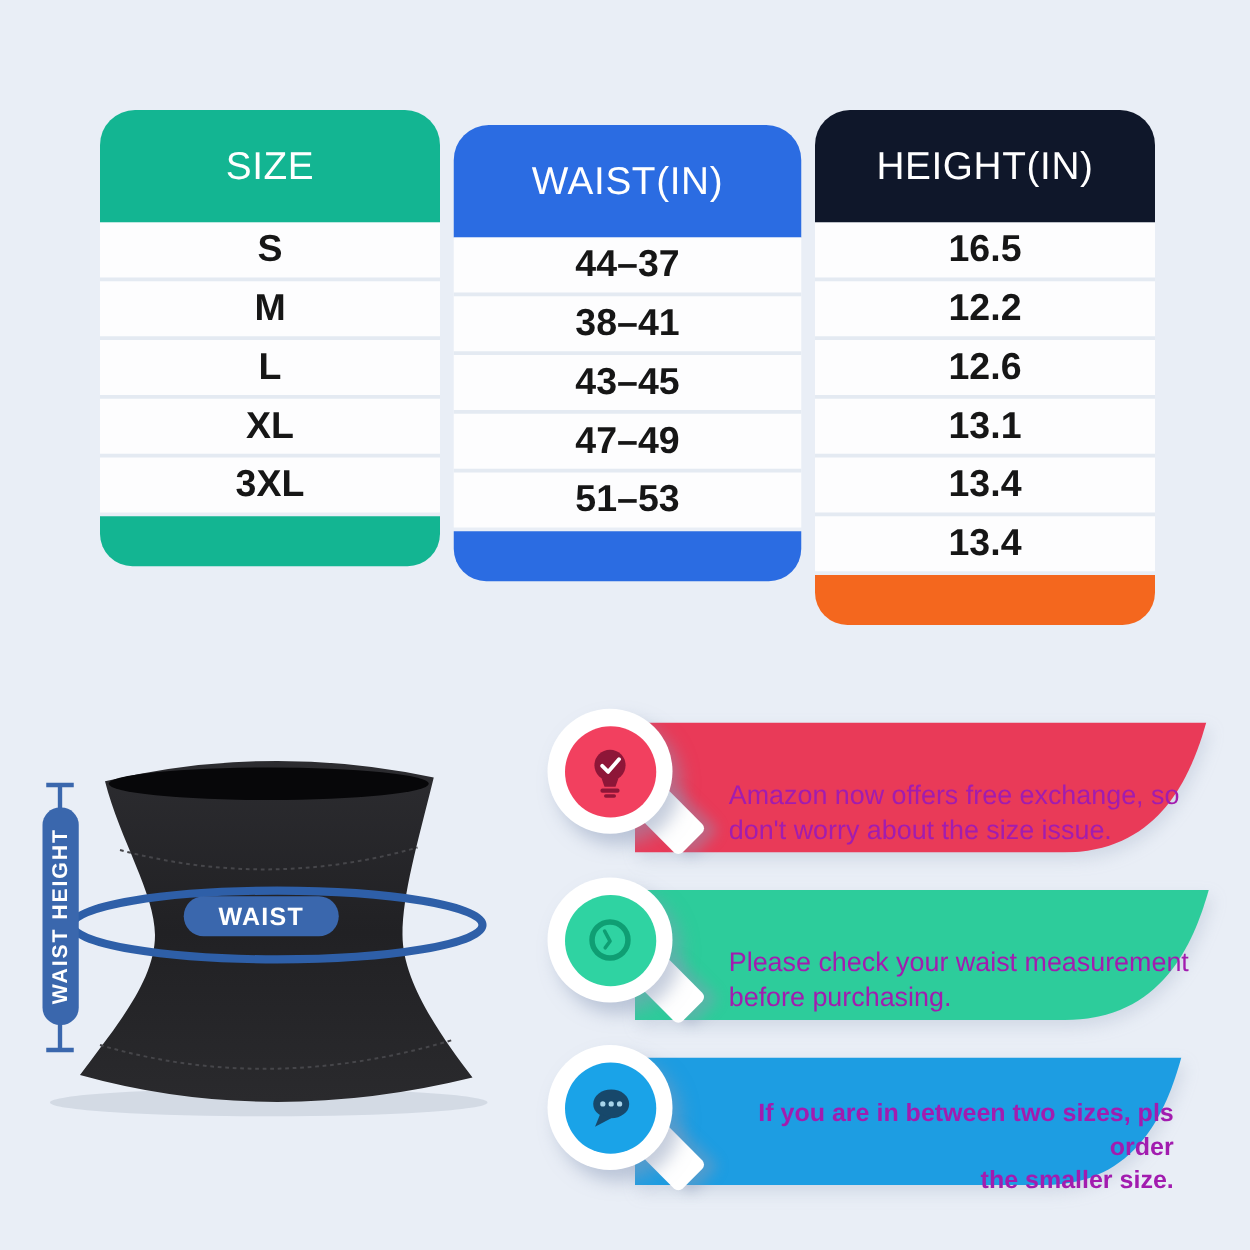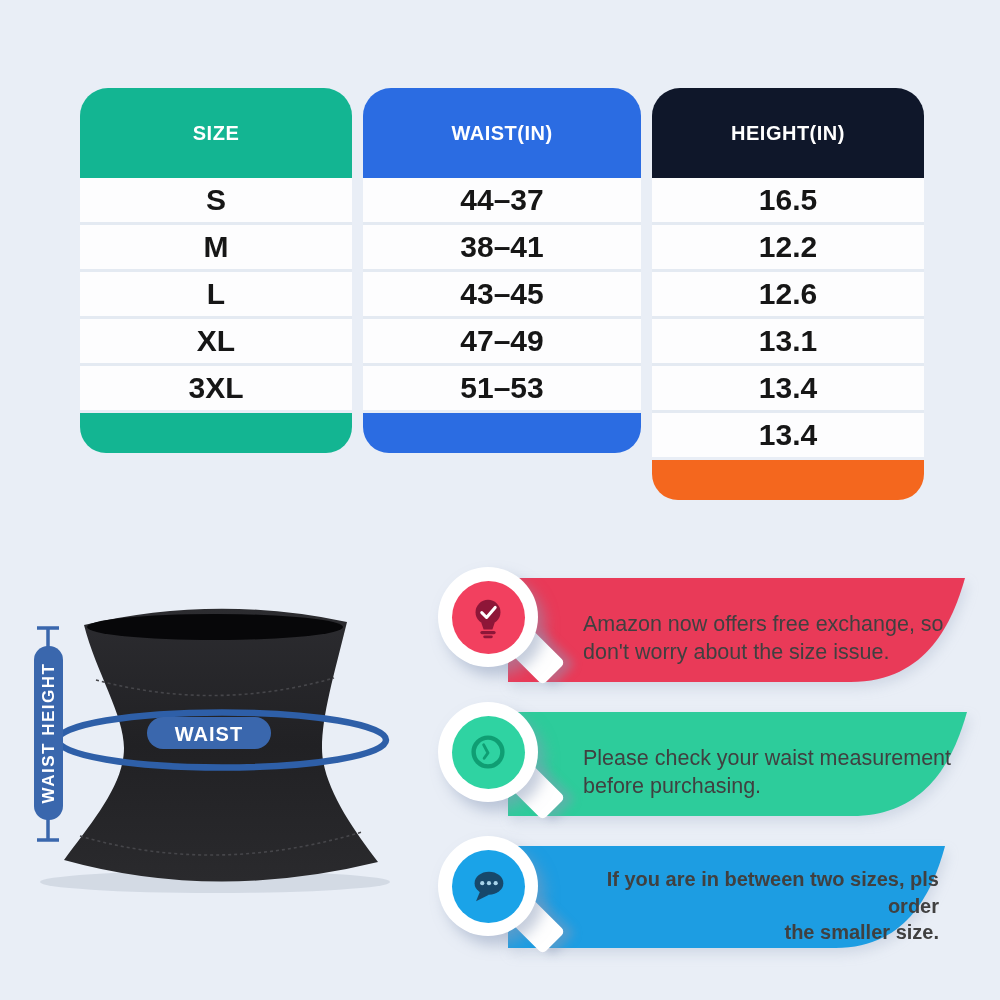--- a/index.html
+++ b/index.html
@@ -10,40 +10,40 @@
   }
   
   .size-table{
     position:absolute;left:80px;top:88px;width:844px;
     display:grid;grid-template-columns:272px 278px 272px;column-gap:11px;
   }
   .col{display:flex;flex-direction:column;}
   .col-header{
     height:90px;border-radius:28px 28px 0 0;
     display:flex;align-items:center;justify-content:center;
-    color:#ffffff;font-size:20px;font-weight:bold;letter-spacing:.5px;text-align:right;
+    color:#ffffff;font-size:31px;font-weight:normal;letter-spacing:.5px;text-align:right;
   }
   .col-body{background:#fdfdfe;}
   .cell{
     height:44px;display:flex;align-items:center;justify-content:center;
     font-size:30px;font-weight:bold;color:#161616;
   }
   .cell + .cell{border-top:3px solid #e4eaf2;}
   .col-footer{
     height:40px;margin-top:3px;border-radius:0 0 26px 26px;
   }
   
   .garment-svg{position:absolute;left:0px;top:580px;}
   
   .callout{position:absolute;left:438px;width:540px;height:116px;}
   .banner{position:absolute;left:70px;top:0;filter:drop-shadow(3px 6px 6px rgba(140,155,185,.25));}
   .banner-text{
-    position:absolute;left:145px;top:0;height:120px;width:372px;
+    position:absolute;left:145px;top:12px;height:120px;width:372px;
     display:flex;align-items:center;
-    color:#404040;font-size:21.5px;line-height:1.32;white-space:pre-line;
+    color:#a21caf;font-size:21.5px;line-height:1.32;white-space:pre-line;
   }
   .banner-text.bold{font-weight:bold;font-size:20px;width:356px;text-align:right;}
   .mag-handle{
     position:absolute;left:83px;top:66px;width:32px;height:48px;
     background:#ffffff;border-radius:5px;transform:rotate(-45deg);
     box-shadow:6px 8px 10px rgba(140,155,185,.45);
   }
   .mag-circle{
     position:absolute;left:0;width:100px;height:100px;border-radius:50%;
     background:#ffffff;box-shadow:7px 9px 14px rgba(140,155,185,.5);
@@ -65,21 +65,21 @@
       <div class="cell">S</div>
       <div class="cell">M</div>
       <div class="cell">L</div>
       <div class="cell">XL</div>
       <div class="cell">3XL</div>
     </div>
     <div class="col-footer" style="background: rgb(19, 181, 146);"></div>
   </div>
 
   <div class="col">
-    <div class="col-header" style="background: rgb(43, 108, 226);">WAIST(IN)</div>
+    <div class="col-header" style="background: rgb(43, 108, 226); margin-top: 12px;">WAIST(IN)</div>
     <div class="col-body">
       <div class="cell">44–37</div>
       <div class="cell">38–41</div>
       <div class="cell">43–45</div>
       <div class="cell">47–49</div>
       <div class="cell">51–53</div>
     </div>
     <div class="col-footer" style="background: rgb(43, 108, 226);"></div>
   </div>
 

